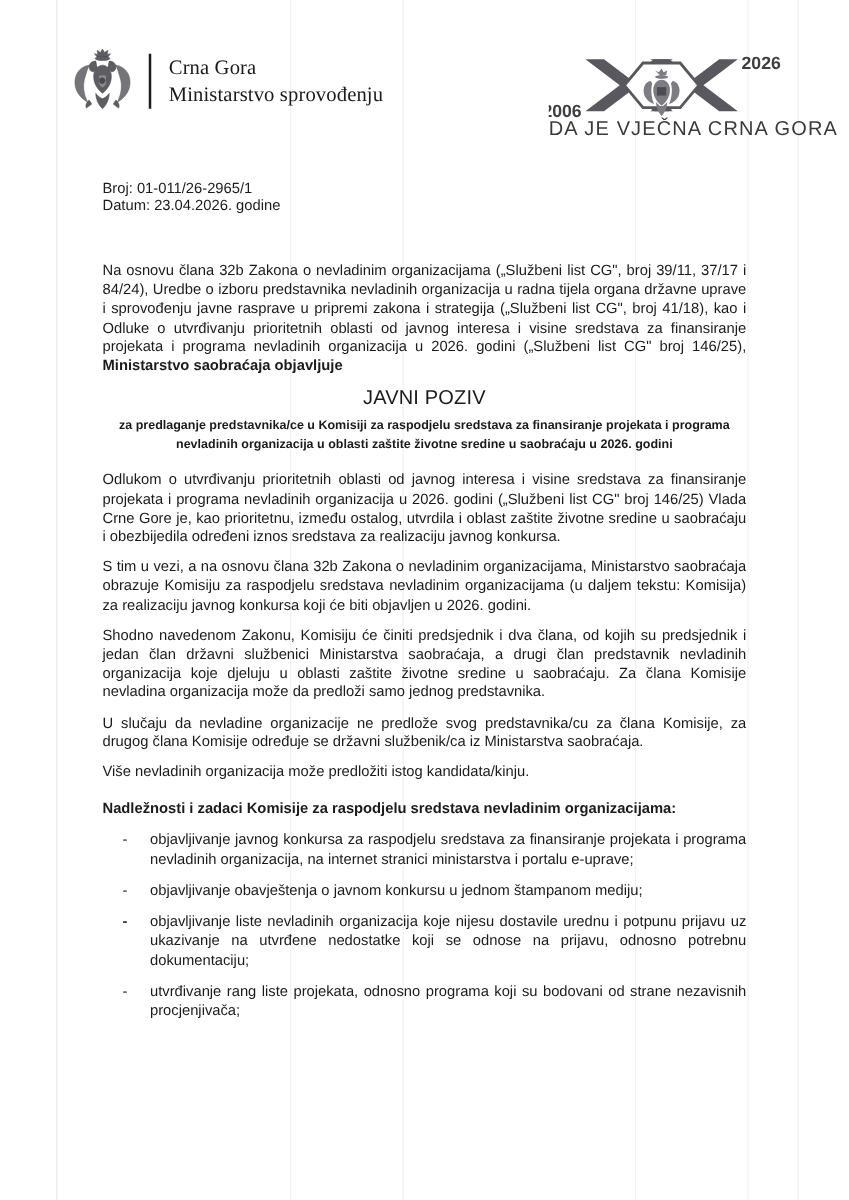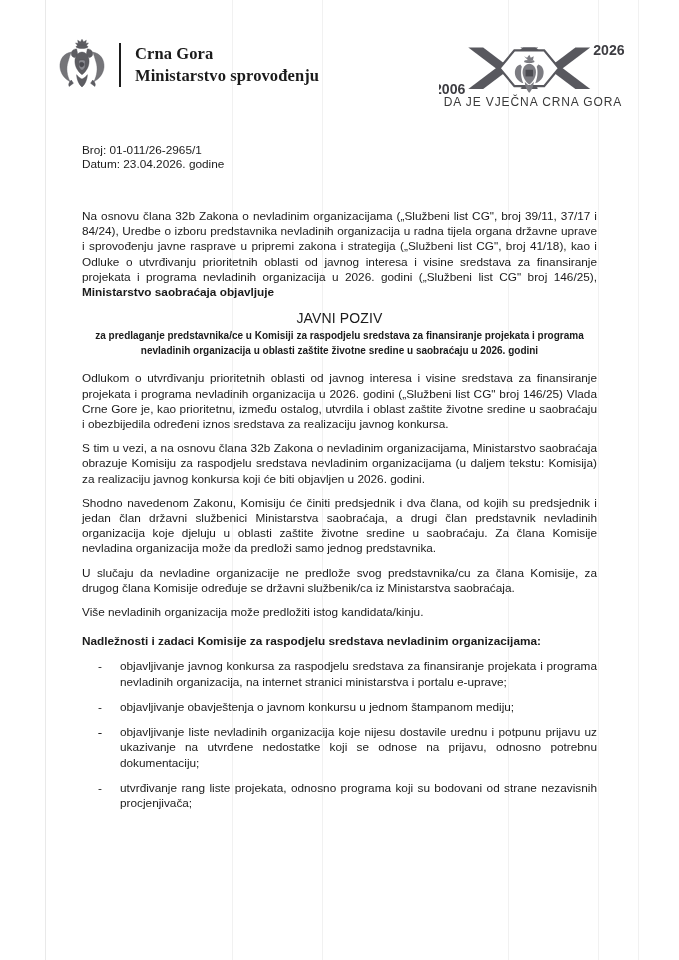--- a/index.html
+++ b/index.html
@@ -62,21 +62,20 @@
   }
   .header-divider {
     width: 2px;
     height: 44px;
     background: #1d1d1d;
     margin: 0 14px 0 10px;
     flex: none;
   }
   .ministry-block {
     line-height: 1.34;
-    font-weight: bold;
   }
   .ministry-line1 {
     font-family: "Liberation Serif", serif;
     font-size: 16.5px;
     color: #1b1b1b;
     letter-spacing: 0.1px;
   }
   .ministry-line2 {
     font-family: "Liberation Serif", serif;
     font-size: 16.5px;
@@ -97,21 +96,21 @@
     width: 188px;
     height: 58px;
   }
   .anniv-slogan {
     position: absolute;
     left: 0;
     right: 0;
     top: 55px;
     text-align: center;
     font-family: "Liberation Sans", sans-serif;
-    font-size: 12px;
+    font-size: 16px;
     letter-spacing: 0.9px;
     color: #3a3a3a;
     white-space: nowrap;
   }
 
   
   .meta-row {
     position: absolute;
     left: 82px;
     right: 66px;
@@ -139,23 +138,23 @@
     margin: 4px 0 9px 0;
   }
   .bold { font-weight: bold; }
 
   .title-block {
     text-align: center;
     margin: 11px 0 13px 0;
     line-height: 15.4px;
   }
   .title-main {
-    font-size: 14px;
+    font-size: 16px;
     letter-spacing: 0.15px;
-    margin-bottom: 1px;
+    margin-bottom: 6px;
   }
   .title-sub {
     font-weight: bold;
     font-size: 10px;
     padding: 0 6px;
   }
 
   .section-heading {
     font-weight: bold;
     font-size: 11.8px;

